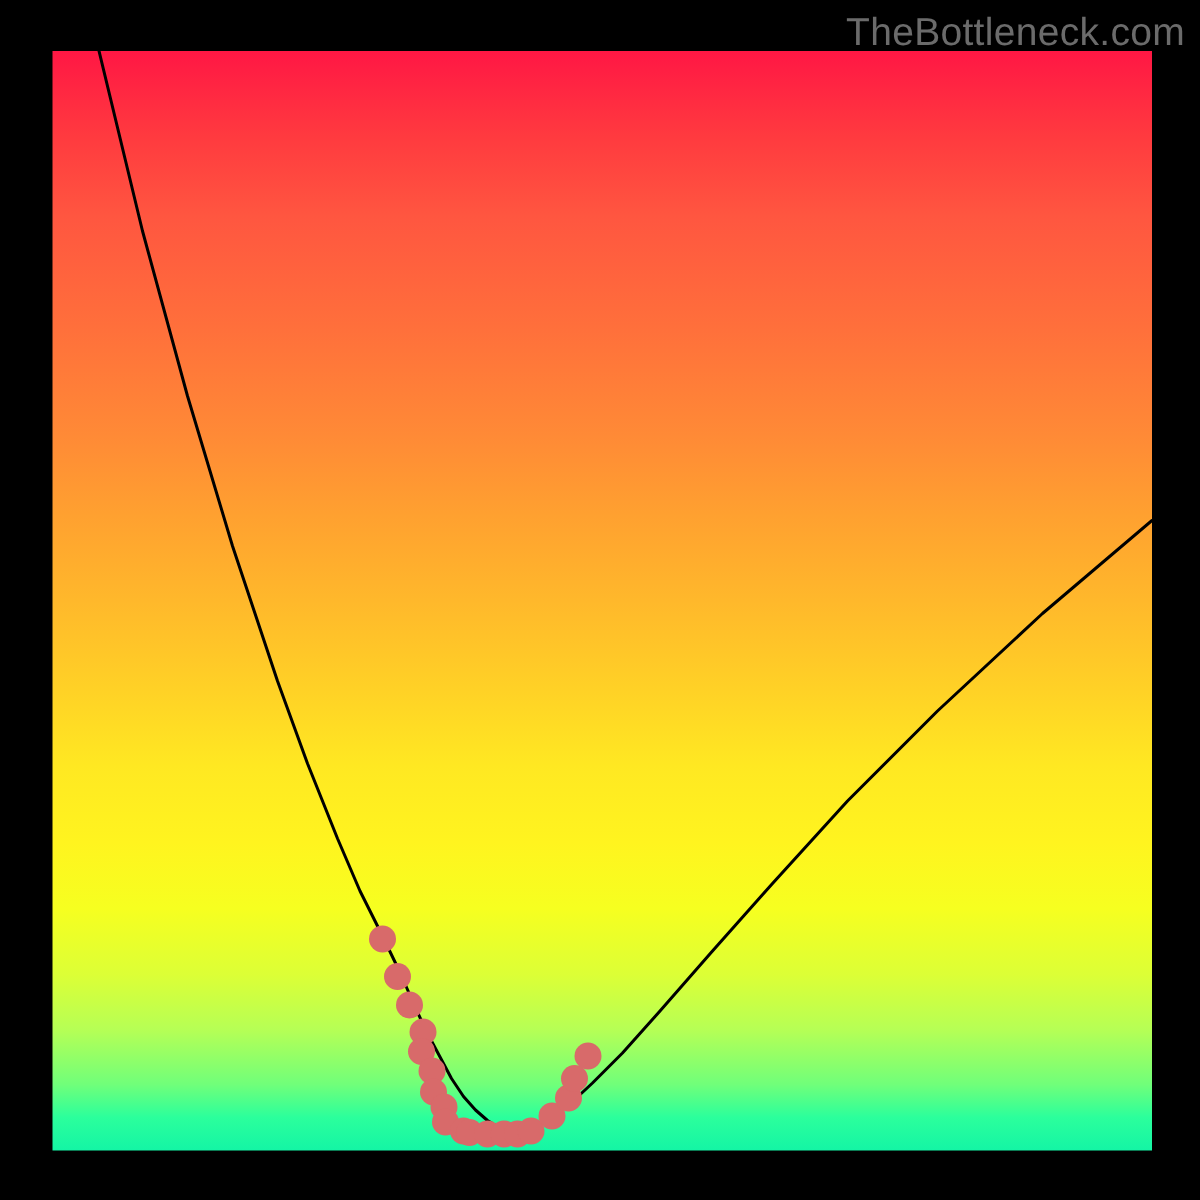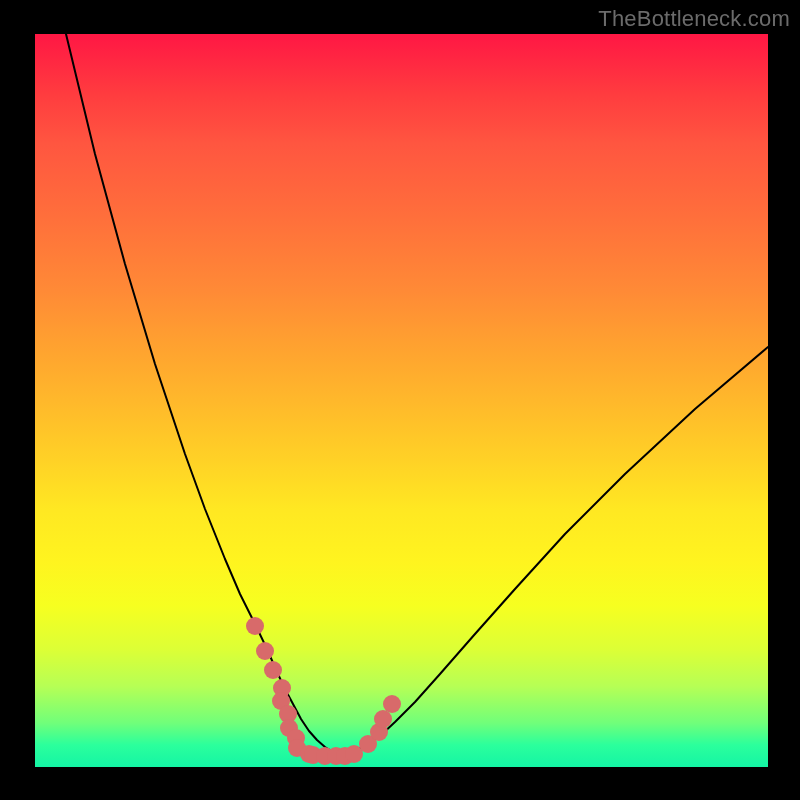--- a/index.html
+++ b/index.html
@@ -40,21 +40,21 @@
       #70ff7a 94%,
       #2bff9c 97%,
       #14f5a5 100%
     );
   }
   .watermark {
     position: absolute;
     top: 6px;
     right: 10px;
     color: #6b6b6b;
-    font-size: 22px;
+    font-size: 26px;
     font-weight: 500;
     letter-spacing: 0.2px;
     z-index: 10;
   }
   svg.curves {
     position: absolute;
     left: 0;
     top: 0;
     width: 733px;
     height: 733px;

